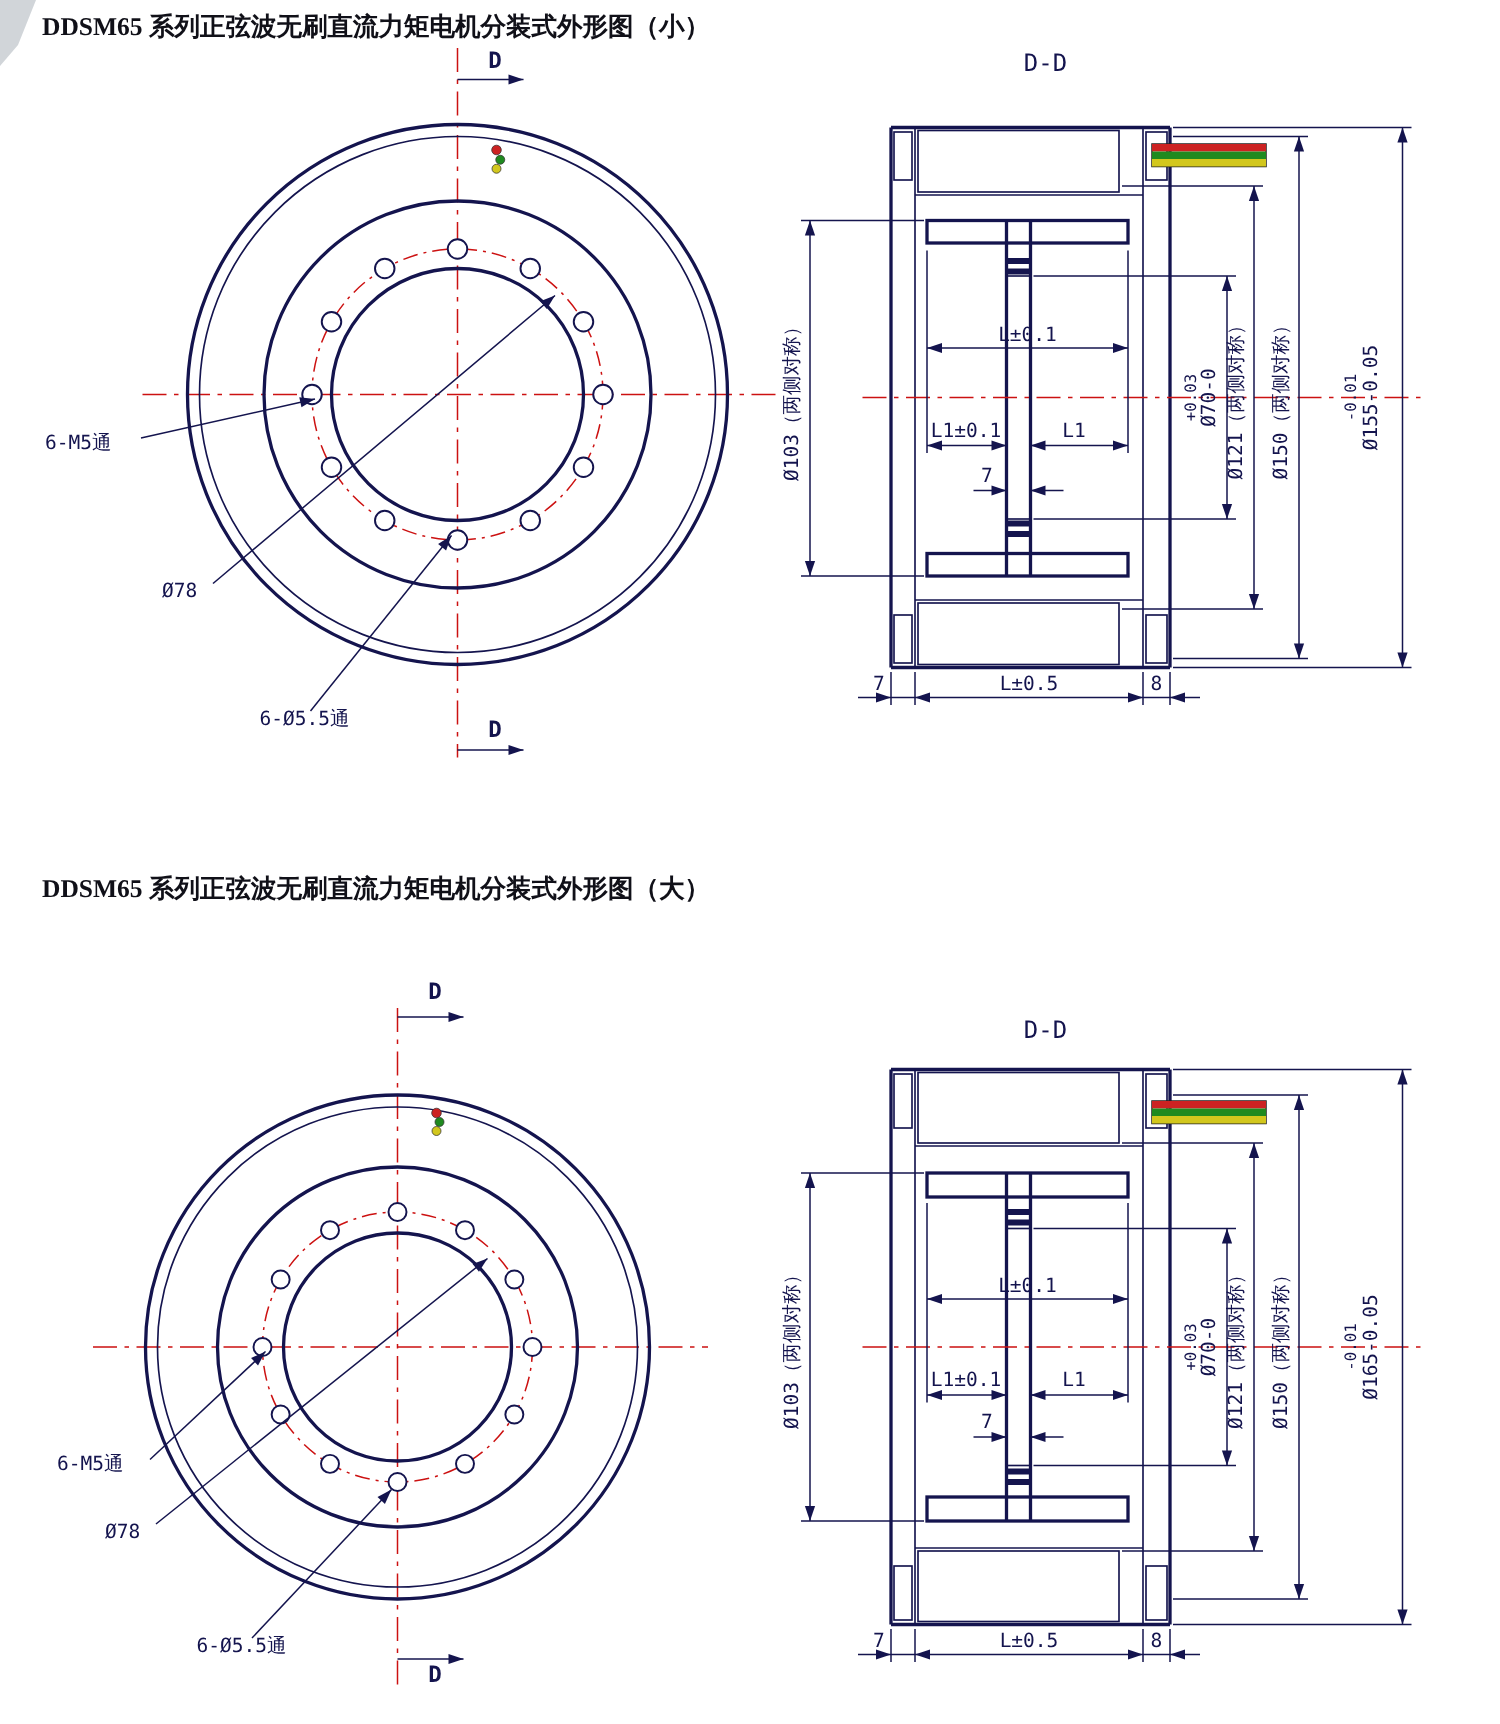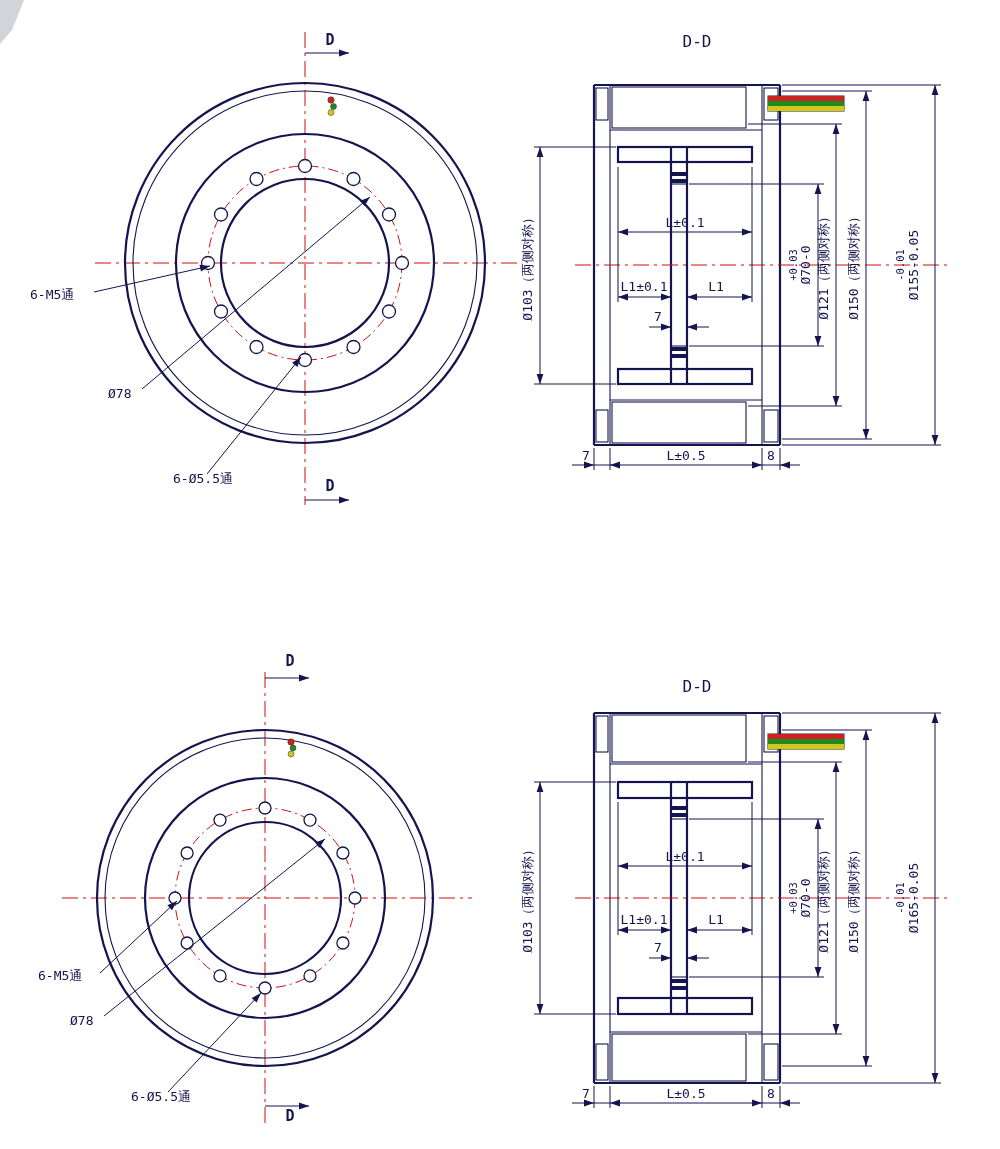--- a/index.html
+++ b/index.html
@@ -21,20 +21,22 @@
   .red{stroke:#cc1111;stroke-width:1;fill:none;stroke-dasharray:16 5 3 5;}
   .redc{stroke:#cc1111;stroke-width:1;fill:none;stroke-dasharray:10 4 2 4;}
   .hole{stroke:#14144e;stroke-width:1.3;fill:#ffffff;}
   .wfill{fill:#ffffff;}
 </style>
 </head>
 <body>
 
 <div id="page">
 
+  <div class="title" id="title-small">DDSM65 系列正弦波无刷直流力矩电机分装式外形图（小）</div>
+  <div class="title" id="title-large">DDSM65 系列正弦波无刷直流力矩电机分装式外形图（大）</div>
 
   <svg width="1000" height="1149" viewBox="0 0 1000 1149">
     <defs>
       <marker id="arr" viewBox="0 0 10 10" refX="10" refY="5" markerUnits="userSpaceOnUse" markerWidth="12" markerHeight="10" orient="auto-start-reverse">
         <path d="M0,1.6 L10,5 L0,8.4 Z" fill="#14144e"></path>
       </marker>
       <pattern id="xh" width="24" height="20" patternUnits="userSpaceOnUse">
         <rect width="24" height="20" fill="#18e8f4"></rect>
         <path d="M0,0 L24,20 M24,0 L0,20" stroke="#063a4a" stroke-width="1.2"></path>
       </pattern>

